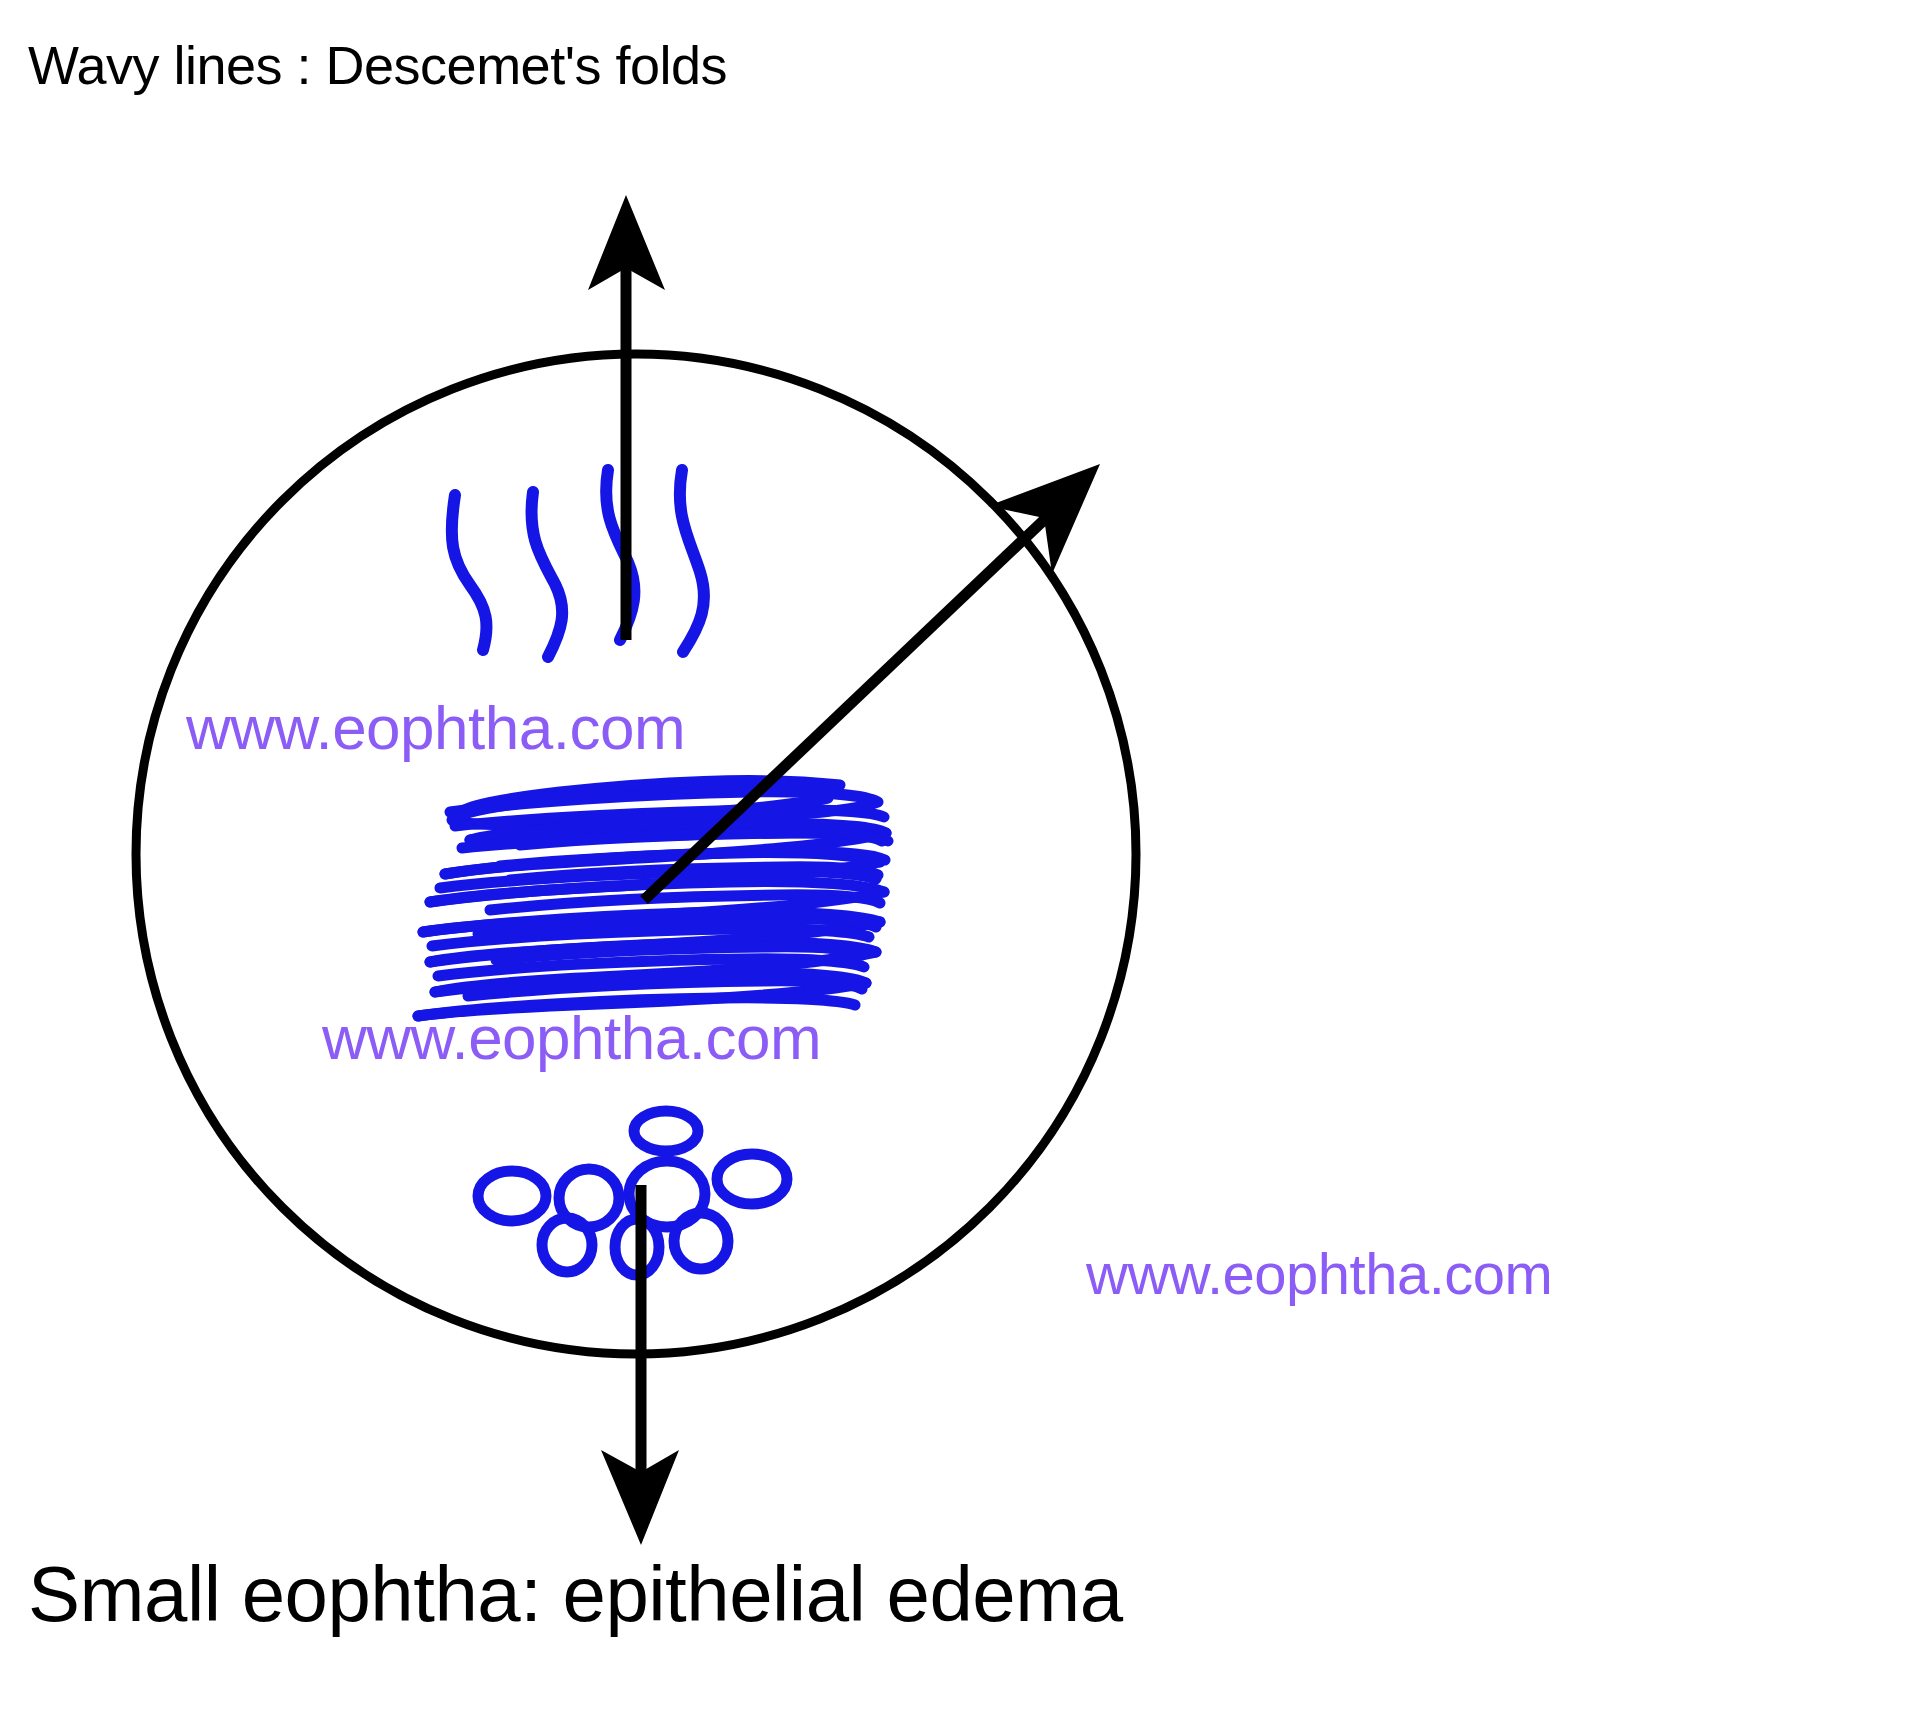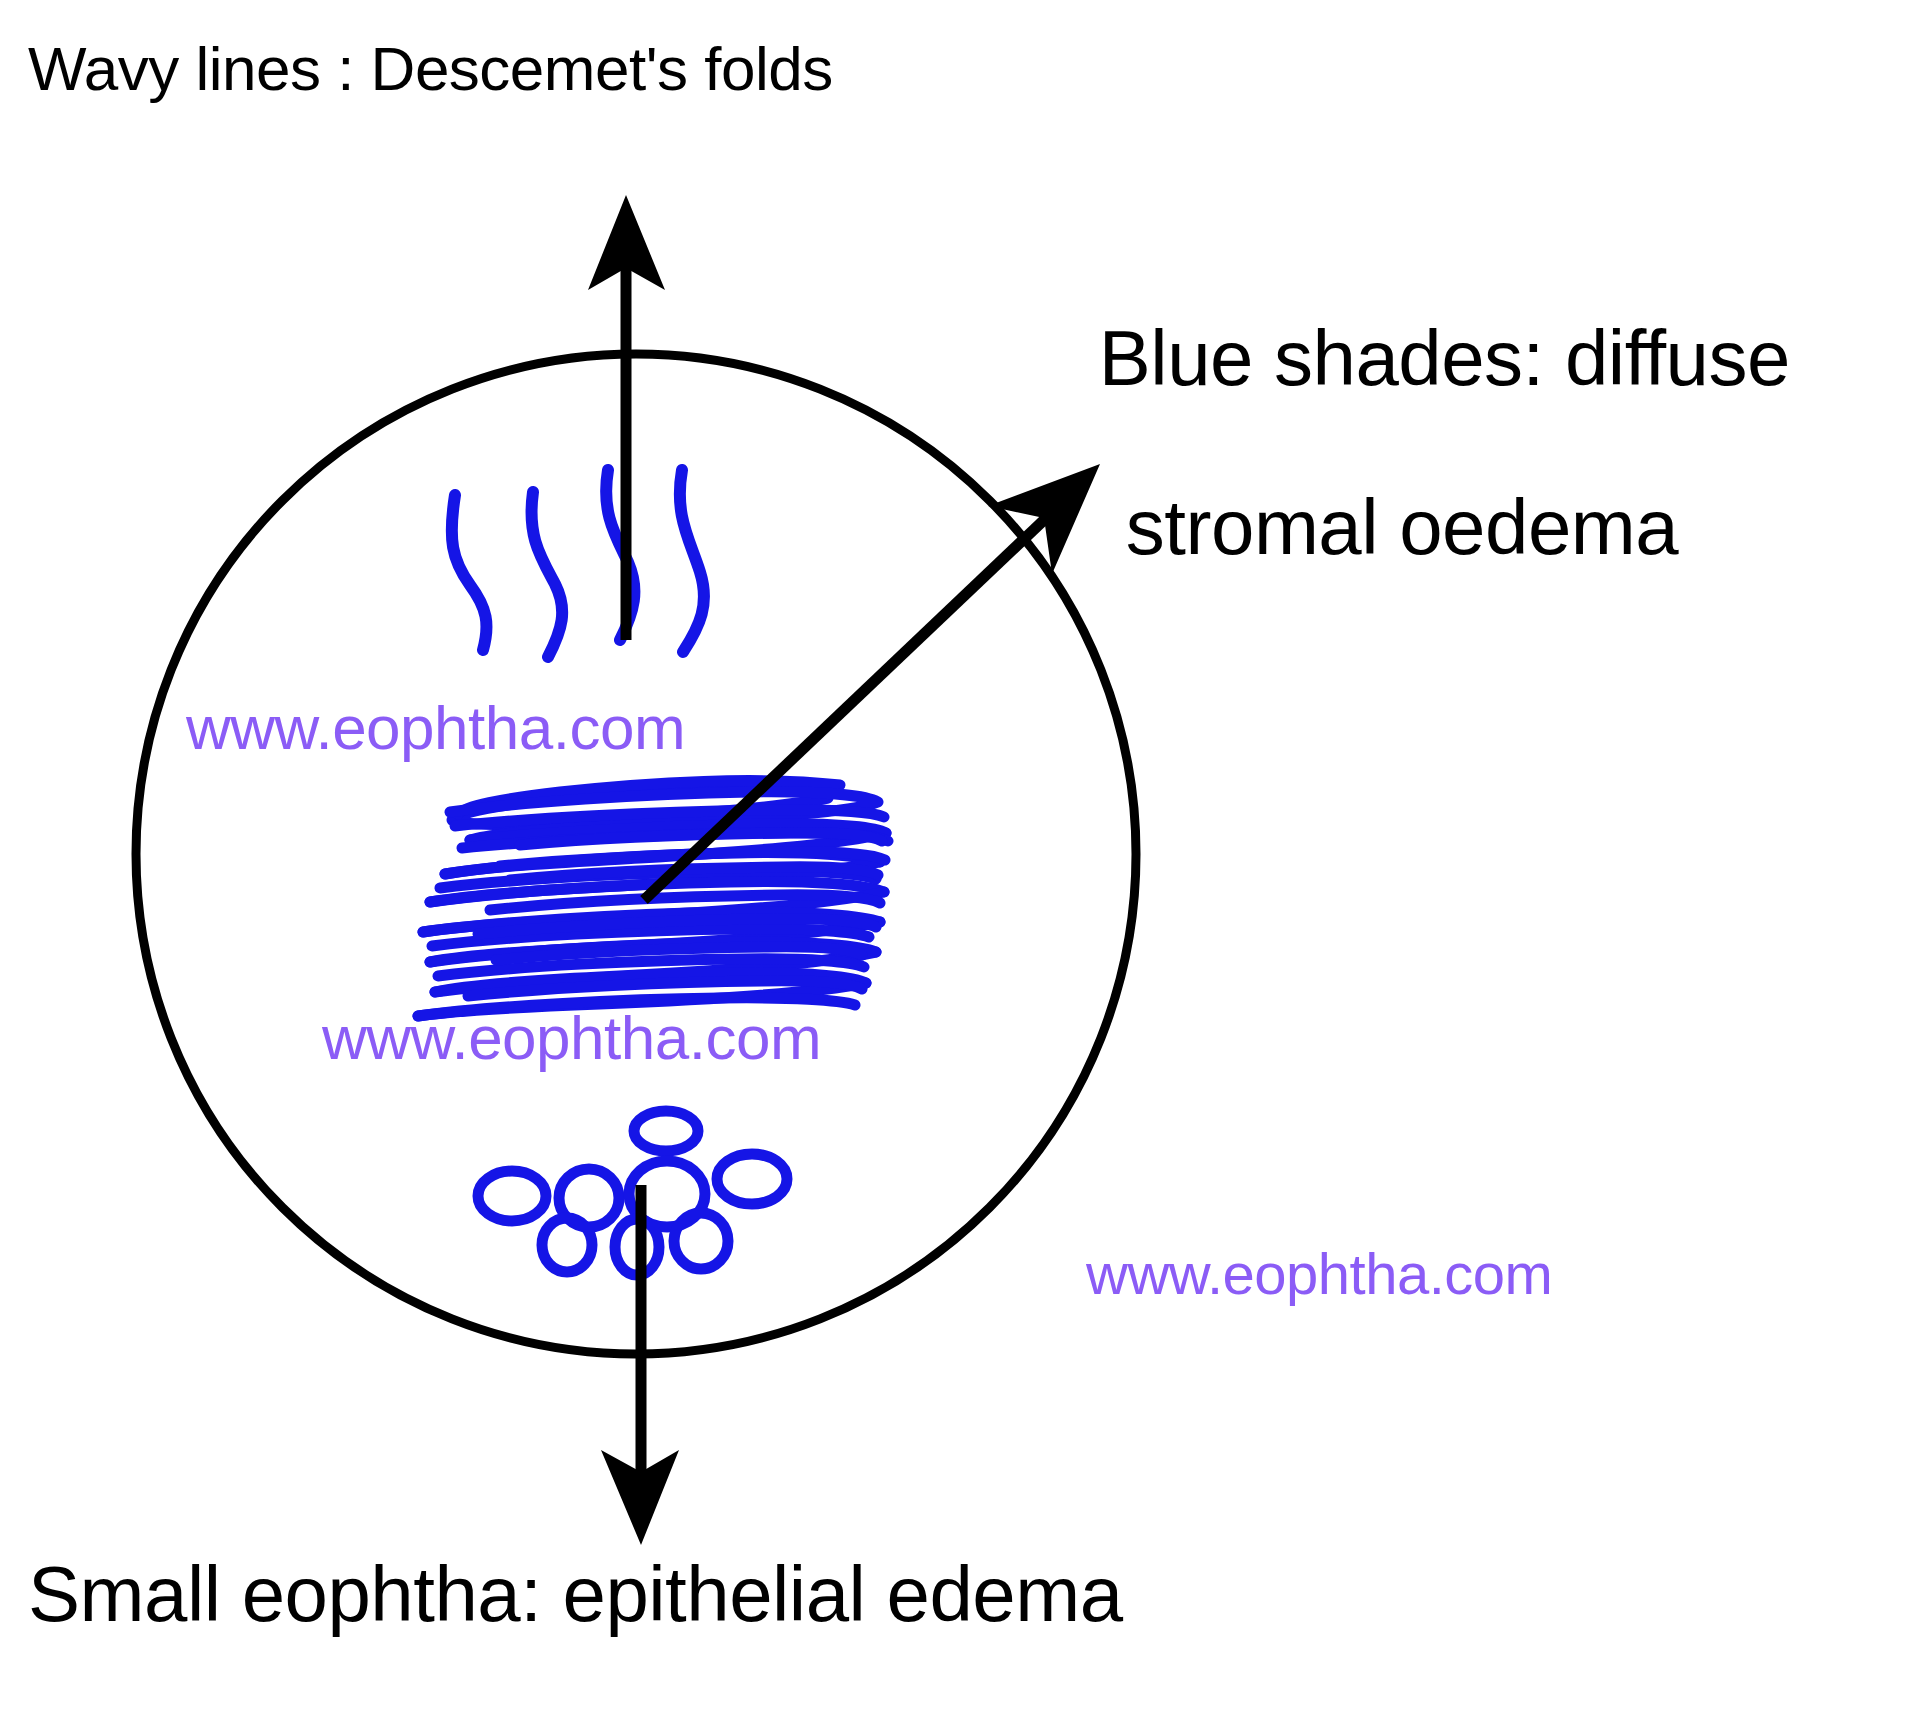--- a/index.html
+++ b/index.html
@@ -41,21 +41,21 @@
     font-family: "Liberation Sans", sans-serif;
     font-weight: 400;
     white-space: pre;
     line-height: 1.08;
     letter-spacing: -0.5px;
   }
 
   #label-descemet {
     left: 28px;
     top: 36px;
-    font-size: 62px;
+    font-size: 54px;
   }
 
   #label-stromal {
     left: 962px;
     top: 232px;
     font-size: 78px;
     text-align: center;
     width: 880px;
   }
   #label-stromal .line2 { display: block; }
@@ -148,24 +148,20 @@
 
     <g fill="#000000">
       <line x1="641" y1="1185" x2="641" y2="1490" stroke="#000000" stroke-width="11"></line>
       <path d="M 641 1545 L 601 1450 L 641 1472 L 679 1450 Z"></path>
     </g>
 
   </svg>
 
   <div class="label" id="label-descemet">Wavy lines : Descemet's folds</div>
 
-  <div class="label" id="label-stromal">
-    <span class="line1">Blue shades: diffuse</span>
-    <span class="line2">stromal oedema</span>
-  </div>
 
   <div class="label" id="label-epithelial">Small eophtha: epithelial edema</div>
 
   <div class="watermark" id="watermark-upper">www.eophtha.com</div>
 
   <div class="watermark" id="watermark-middle">www.eophtha.com</div>
 
   <div class="watermark" id="watermark-lower">www.eophtha.com</div>
 
 </div>

